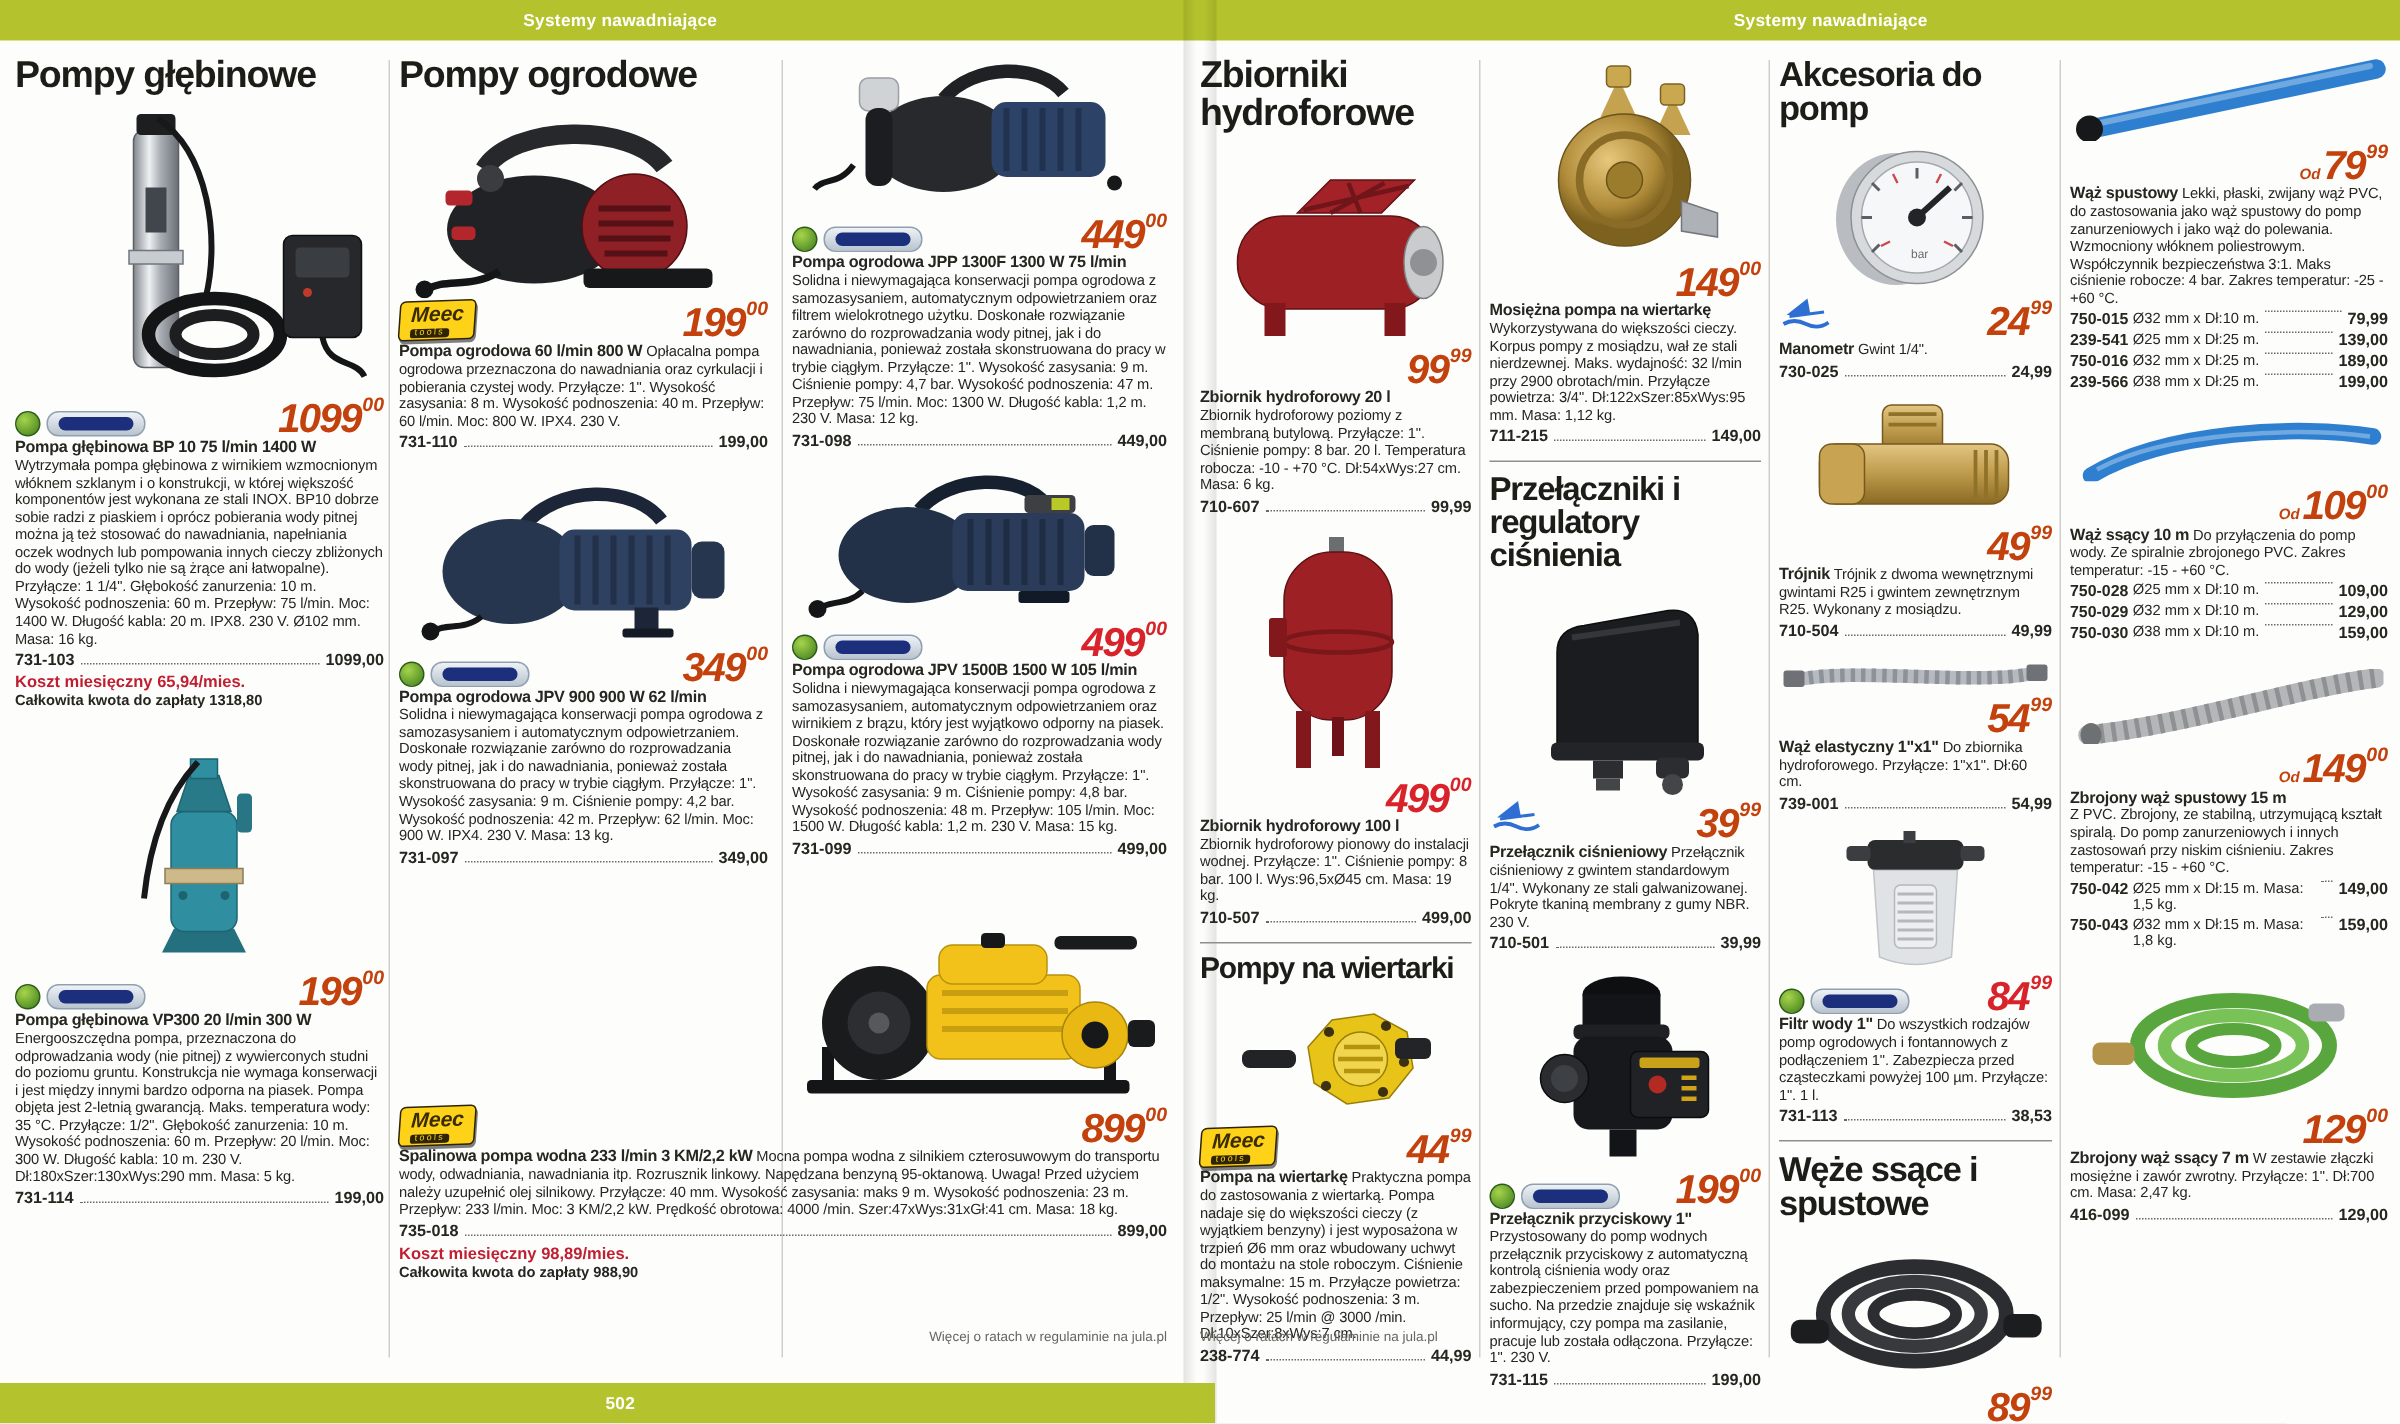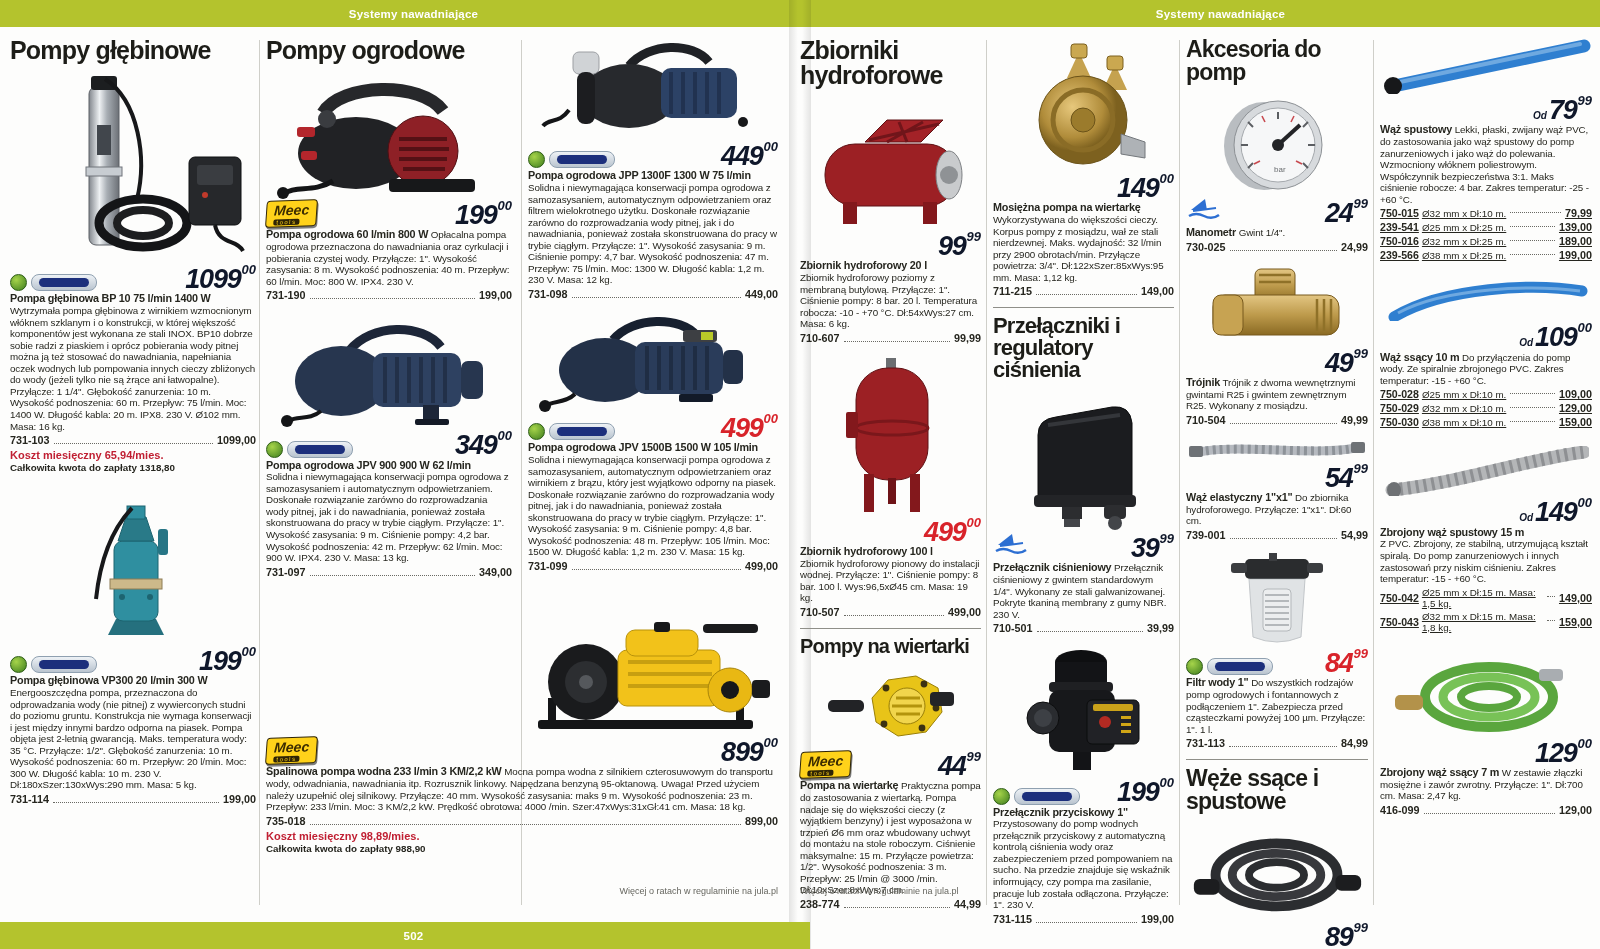--- a/index.html
+++ b/index.html
@@ -20,29 +20,29 @@
   #c4{left:800px;width:181px}#c5{left:993px;width:181px}#c6{left:1186px;width:182px}
   #c7{left:1380px;width:212px}
   .wide{position:absolute;left:266px;top:614px;width:512px;}
   h1.sec{font-size:25px;line-height:1.0;letter-spacing:-.8px;margin:2px 0 8px;color:#1d1d18;}
   h1.sec.mid{margin-top:4px}
   .hr{border-top:1px solid #8f8f89;margin:9px 0 7px;}
   .prod{margin:0 0 10px;}
   .imgbox{display:flex;align-items:flex-end;justify-content:center;overflow:hidden;}
   .pricerow{display:flex;justify-content:space-between;align-items:flex-end;min-height:24px;margin:1px 0 1px;}
   .pricerow.right{justify-content:flex-end}
-  .price{font-style:italic;font-weight:bold;font-size:27px;line-height:.9;letter-spacing:-1.2px;color:#0f172a;white-space:nowrap;}
+  .price{font-style:italic;font-weight:bold;font-size:27px;line-height:.9;letter-spacing:-1.2px;color:#c2410c;white-space:nowrap;}
   .price sup{font-size:13px;letter-spacing:0;vertical-align:14px;margin-left:1px;}
   .price .od{font-size:10px;letter-spacing:0;margin-right:2px;font-weight:bold;}
   .price.red{color:var(--promo-red,#d8232a);}
   .desc{font-size:9.8px;line-height:1.18;letter-spacing:-.1px;margin:1px 0 2px;}
   .desc b{font-size:10.8px;letter-spacing:-.2px;}
   .artrow{display:flex;align-items:baseline;font-weight:bold;font-size:10.8px;margin-top:1px;white-space:nowrap;}
   .leader{flex:1;border-bottom:1.5px dotted #6a6a64;margin:0 4px 2px;min-width:8px;}
-  .variant{display:flex;align-items:center;font-size:9.8px;margin-top:2px;text-decoration:underline;}
+  .variant{display:flex;align-items:flex-start;font-size:9.8px;margin-top:2px;}
   .variant b{font-size:10.6px;white-space:nowrap;margin-right:3px;}
   .variant .vp{font-weight:bold;font-size:10.8px;white-space:nowrap;}
   .koszt{color:var(--finance-red,#c01f32);font-weight:bold;font-size:11px;margin-top:3px;}
   .total{font-weight:bold;font-size:9.8px;margin-top:1px;}
   .badges{display:inline-flex;gap:4px;align-items:center;}
   .bgreen{width:15px;height:15px;border-radius:50%;display:inline-block;border:1px solid #2c5c14;
           background:radial-gradient(circle at 35% 32%,#a6d44a,#3e7d1e);}
   .bpill{width:64px;height:15px;border-radius:8px;display:inline-block;position:relative;
          background:linear-gradient(#eef2f6,#b9c4cf);border:1px solid #8fa0b0;}
   .bpill::after{content:"";position:absolute;left:7px;right:7px;top:3px;bottom:3px;background:#1c2f7c;border-radius:5px;}
@@ -164,21 +164,21 @@
           <path d="M62 108 C42 120 26 112 14 120" fill="none" stroke="#141517" stroke-width="5"></path>
           <circle cx="12" cy="120" r="6" fill="#141517"></circle>
         </svg>
       </div>
       <div class="pricerow">
         <span class="meec"><i>Meec</i><em>tools</em></span>
         <div class="price"><span>199</span><sup>00</sup></div>
       </div>
       <p class="desc"><b>Pompa ogrodowa 60 l/min 800 W</b> <span>Opłacalna pompa ogrodowa przeznaczona do nawadniania oraz cyrkulacji i pobierania czystej wody. Przyłącze: 1". Wysokość zasysania: 8 m. Wysokość podnoszenia: 40 m. Przepływ: 60 l/min. Moc: 800 W. IPX4. 230 V.</span></p>
       <div class="artrow">
-          <span>731-190</span>
+          <span>731-110</span>
           <span class="leader"></span>
           <span>199,00</span>
         </div>
     </div>
 
     <div class="prod" style="margin-top:16px">
       <div class="imgbox" style="height:112px">
         <svg width="232" height="110" viewBox="0 0 232 110">
           <path d="M76 32 C98 4 150 4 168 28" fill="none" stroke="#1d2638" stroke-width="9"></path>
           <ellipse cx="68" cy="62" rx="46" ry="35" fill="#27364f"></ellipse>
@@ -586,21 +586,21 @@
         <span class="badges">
           <span class="bgreen"></span>
           <span class="bpill"></span>
         </span>
         <div class="price red"><span>84</span><sup>99</sup></div>
       </div>
       <p class="desc"><b>Filtr wody 1"</b> <span>Do wszystkich rodzajów pomp ogrodowych i fontannowych z podłączeniem 1". Zabezpiecza przed cząsteczkami powyżej 100 µm.  Przyłącze: 1". 1 l.</span></p>
       <div class="artrow">
           <span>731-113</span>
           <span class="leader"></span>
-          <span>84,99</span>
+          <span>38,53</span>
         </div>
     </div>
 
     <div class="hr"></div>
     <h1 class="sec mid" style="font-size:23px">Węże ssące i spustowe</h1>
 
     <div class="prod">
       <div class="imgbox" style="height:100px">
         <svg width="185" height="98" viewBox="0 0 185 98">
           <ellipse cx="92" cy="52" rx="62" ry="32" fill="none" stroke="#2b2d30" stroke-width="10"></ellipse>

